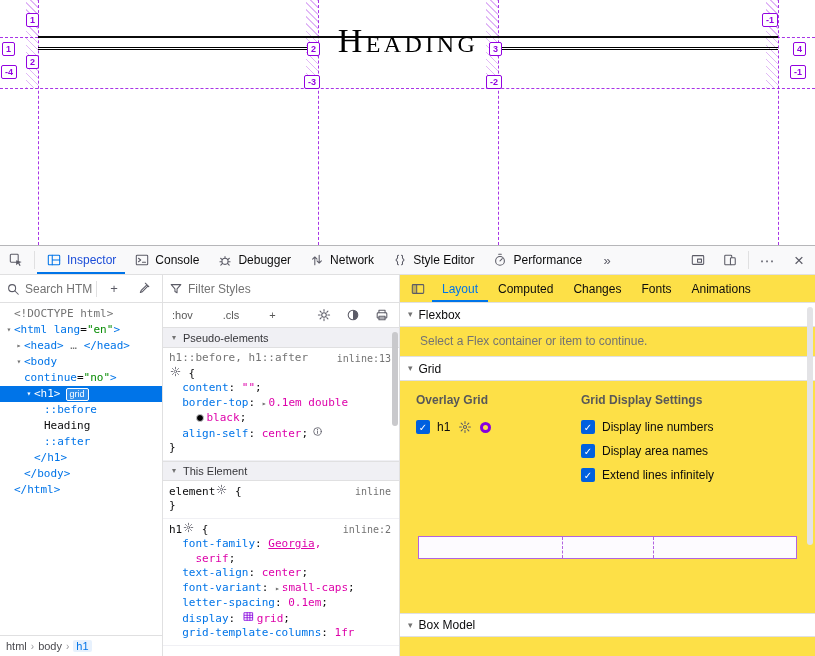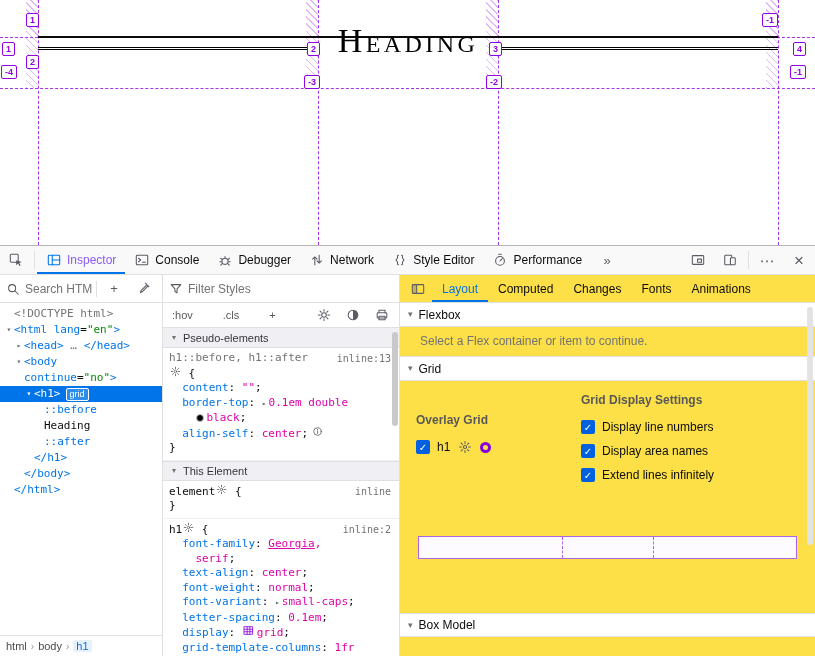--- a/index.html
+++ b/index.html
@@ -28,21 +28,21 @@
   
   .toolbar { height:30px; background:#f9f9fa; border-top:1px solid #b6b6b9; border-bottom:1px solid #e0e0e1;
              display:flex; align-items:stretch; }
   .icn { display:inline-flex; width:16px; height:16px; align-items:center; justify-content:center; color:#5b5b66; flex:none; }
   .icn svg { width:14px; height:14px; }
   .icn-t { font-size:13px; line-height:1; }
   .tb-btn { display:flex; align-items:center; padding:0 8px; color:#4a4a4f; }
   .tb-sep { width:1px; background:#e0e0e1; margin:5px 2px; }
   .tabs { display:flex; align-items:stretch; }
   .tb-tab { display:flex; align-items:center; gap:5px; padding:0 9px; font-size:12px; color:#0c0c0d; }
-  .tb-tab.active { color:#8b5cf6; box-shadow:inset 0 -2px 0 #0074e8; }
+  .tb-tab.active { color:#1d4ed8; box-shadow:inset 0 -2px 0 #0074e8; }
   .tb-tab.active .icn { color:#0074e8; }
   .tb-right { margin-left:auto; display:flex; align-items:stretch; }
   .tb-chevron { font-size:13px; color:#4a4a4f; }
   .tb-close .icn-t { font-size:17px; }
   .tb-more .icn-t { font-size:15px; }
 
   
   .main { display:flex; height:381px; background:#fff; }
   .pane { position:relative; }
   .pane.left { width:163px; border-right:1px solid #e0e0e1; display:flex; flex-direction:column; }
@@ -98,21 +98,21 @@
   .side-tabs { height:28px; border-bottom:1px solid #e0e0e1; display:flex; align-items:stretch; flex:none; padding-left:4px; }
   .side-tab { padding:0 10px; font-size:12px; color:#0c0c0d; display:flex; align-items:center; }
   .side-tab.active { color:#0074e8; box-shadow:inset 0 -2px 0 #0074e8; }
   .side-itab { display:flex; align-items:center; padding:0 6px; }
   .acc { height:24px; display:flex; align-items:center; gap:6px; padding:0 8px; border-bottom:1px solid #e0e0e1;
          font-size:12px; color:#0c0c0d; flex:none; background:#fff; }
   .acc .twisty { width:auto; font-size:9px; }
   .flex-msg { padding:7px 0 8px 20px; font-size:12px; color:#737373; border-bottom:1px solid #e0e0e1; flex:none; }
   .grid-content { padding:12px 16px 0; flex:none; }
   .grid-cols { display:flex; }
-  .gcol1 { width:165px;margin-top:20px; } .gcol2 { flex:1; }
+  .gcol1 { width:165px; } .gcol2 { flex:1; }
   .col-title { font-size:12px; color:#585858; font-weight:bold; margin-bottom:13px; }
   .cbx-row { display:flex; align-items:center; gap:7px; margin-bottom:10px; font-size:12px; color:#0c0c0d; height:14px; }
   .cbx { width:14px; height:14px; border-radius:2px; background:#0060df; color:#fff; font-size:10px;
          display:flex; align-items:center; justify-content:center; flex:none; }
   .swatch-donut { width:11px; height:11px; border:3px solid #8700de; border-radius:50%; flex:none; }
   .grid-preview { margin:44px 2px 0; height:23px; border:1px solid #b264e0; position:relative; background:#fdfbff; }
   .gp-div { position:absolute; top:0; bottom:0; width:0; border-left:1px dashed #b264e0; }
   .acc.bm { margin-top:54px; border-top:1px solid #e0e0e1; }
   .right-thumb { position:absolute; right:2px; top:32px; width:6px; height:238px; background:#e3e3e6; border-radius:3px; }
 </style>
@@ -360,21 +360,20 @@
             <div class="code-line"><span class="ck-p">}</span></div>
           </div>
           <div class="rule">
             <div class="code-line"><span class="ck-seld">h1</span><span class="icn code-icn"><svg viewBox="0 0 16 16" fill="none" stroke="currentColor" stroke-width="1.2" stroke-linecap="round" stroke-linejoin="round">
                   <circle cx="8" cy="8" r="1.8"></circle>
                   <path d="M8 1.8v2.1M8 12.1v2.1M1.8 8h2.1M12.1 8h2.1M3.6 3.6l1.5 1.5M10.9 10.9l1.5 1.5M12.4 3.6l-1.5 1.5M5.1 10.9l-1.5 1.5"></path>
                 </svg></span><span class="ck-p"> {</span><span class="ck-link">inline:2</span></div>
             <div class="code-line"><span class="ck-p">  </span><span class="ck-name">font-family</span><span class="ck-p">: </span><span class="ck-uval">Georgia</span><span class="ck-val">,</span></div>
             <div class="code-line"><span class="ck-p">    </span><span class="ck-val">serif</span><span class="ck-p">;</span></div>
             <div class="code-line"><span class="ck-p">  </span><span class="ck-name">text-align</span><span class="ck-p">: </span><span class="ck-val">center</span><span class="ck-p">;</span></div>
-            <div class="code-line"><span class="ck-p">  </span><span class="ck-name">font-weight</span><span class="ck-p">: </span><span class="ck-val">normal</span><span class="ck-p">;</span></div>
             <div class="code-line"><span class="ck-p">  </span><span class="ck-name">font-variant</span><span class="ck-p">: </span><span class="exp">▸</span><span class="ck-val">small-caps</span><span class="ck-p">;</span></div>
             <div class="code-line"><span class="ck-p">  </span><span class="ck-name">letter-spacing</span><span class="ck-p">: </span><span class="ck-val">0.1em</span><span class="ck-p">;</span></div>
             <div class="code-line"><span class="ck-p">  </span><span class="ck-name">display</span><span class="ck-p">: </span><span class="icn code-icn code-grid"><svg viewBox="0 0 16 16" fill="none" stroke="currentColor" stroke-width="1.2" stroke-linecap="round" stroke-linejoin="round">
                   <rect x="2" y="2.5" width="12" height="11"></rect>
                   <path d="M6 2.5v11M10 2.5v11M2 6.2h12M2 9.8h12"></path>
                 </svg></span><span class="ck-val">grid</span><span class="ck-p">;</span></div>
             <div class="code-line"><span class="ck-p">  </span><span class="ck-name">grid-template-columns</span><span class="ck-p">: </span><span class="ck-val">1fr</span></div>
           </div>
           <div class="vthumb"></div>
         </div>

